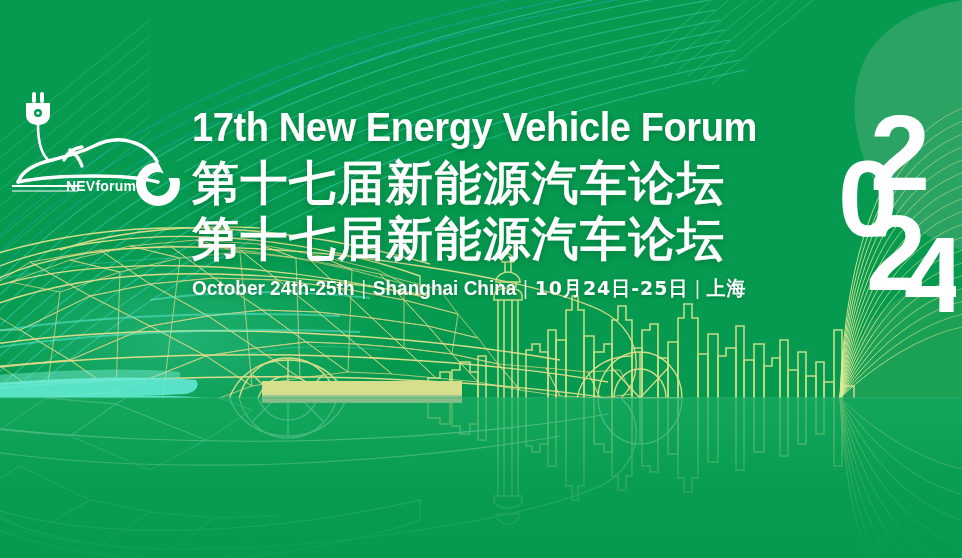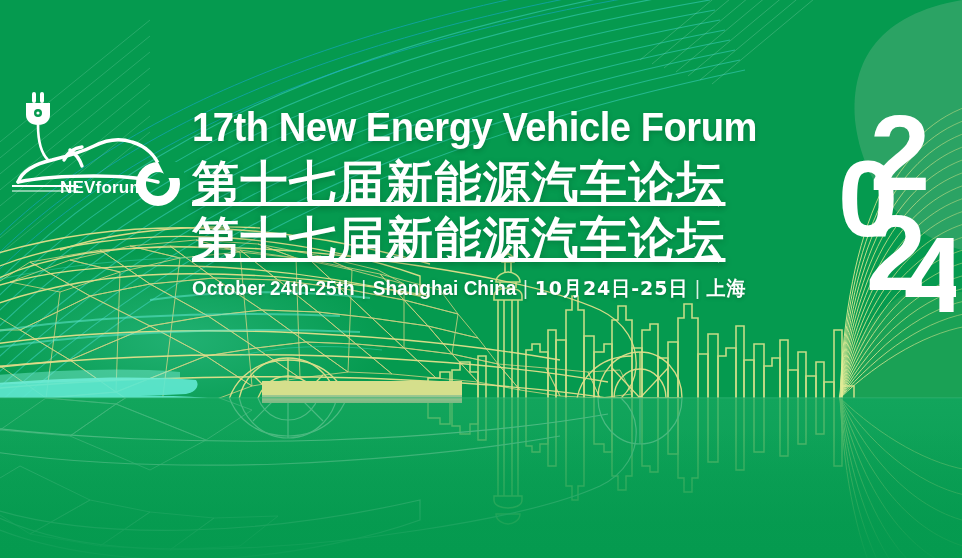--- a/index.html
+++ b/index.html
@@ -11,22 +11,22 @@
     font-family:"Liberation Sans","DejaVu Sans",sans-serif;
     user-select:none;
   }
   .layer{position:absolute;inset:0;}
   .layer svg{display:block;width:962px;height:558px;}
 
   
   #logo{position:absolute;left:8px;top:78px;width:180px;height:140px;}
   #logo svg{display:block;width:180px;height:140px;}
   .logo-text{
-    position:absolute;left:60px;top:178px;
-    color:#ffffff;font-size:17px;letter-spacing:.2px;
+    position:absolute;left:66px;top:178px;
+    color:#ffffff;font-size:14px;letter-spacing:.2px;
     white-space:nowrap;
   }
   .logo-text .nev{font-weight:bold;}
   .logo-text .forum{font-weight:600;}
 
   
   #titleblock{position:absolute;left:192px;top:104px;width:660px;}
   #title-en{
     color:#ffffff;
     font-weight:bold;
@@ -40,21 +40,20 @@
   }
   .title-cn{
     color:#ffffff;
     font-weight:bold;
     font-size:47px;
     line-height:56px;
     letter-spacing:1.5px;
     white-space:nowrap;
     font-family:"DejaVu Sans","Liberation Sans",sans-serif;
     text-shadow:0 2px 6px rgba(0,60,25,.30);
-    text-decoration:underline;
   }
   #title-cn-1{margin-top:4px;}
   #meta{
     margin-top:9px;
     color:#ffffff;
     font-weight:bold;
     font-size:20px;
     line-height:24px;
     white-space:nowrap;
     transform:scaleX(.95);

